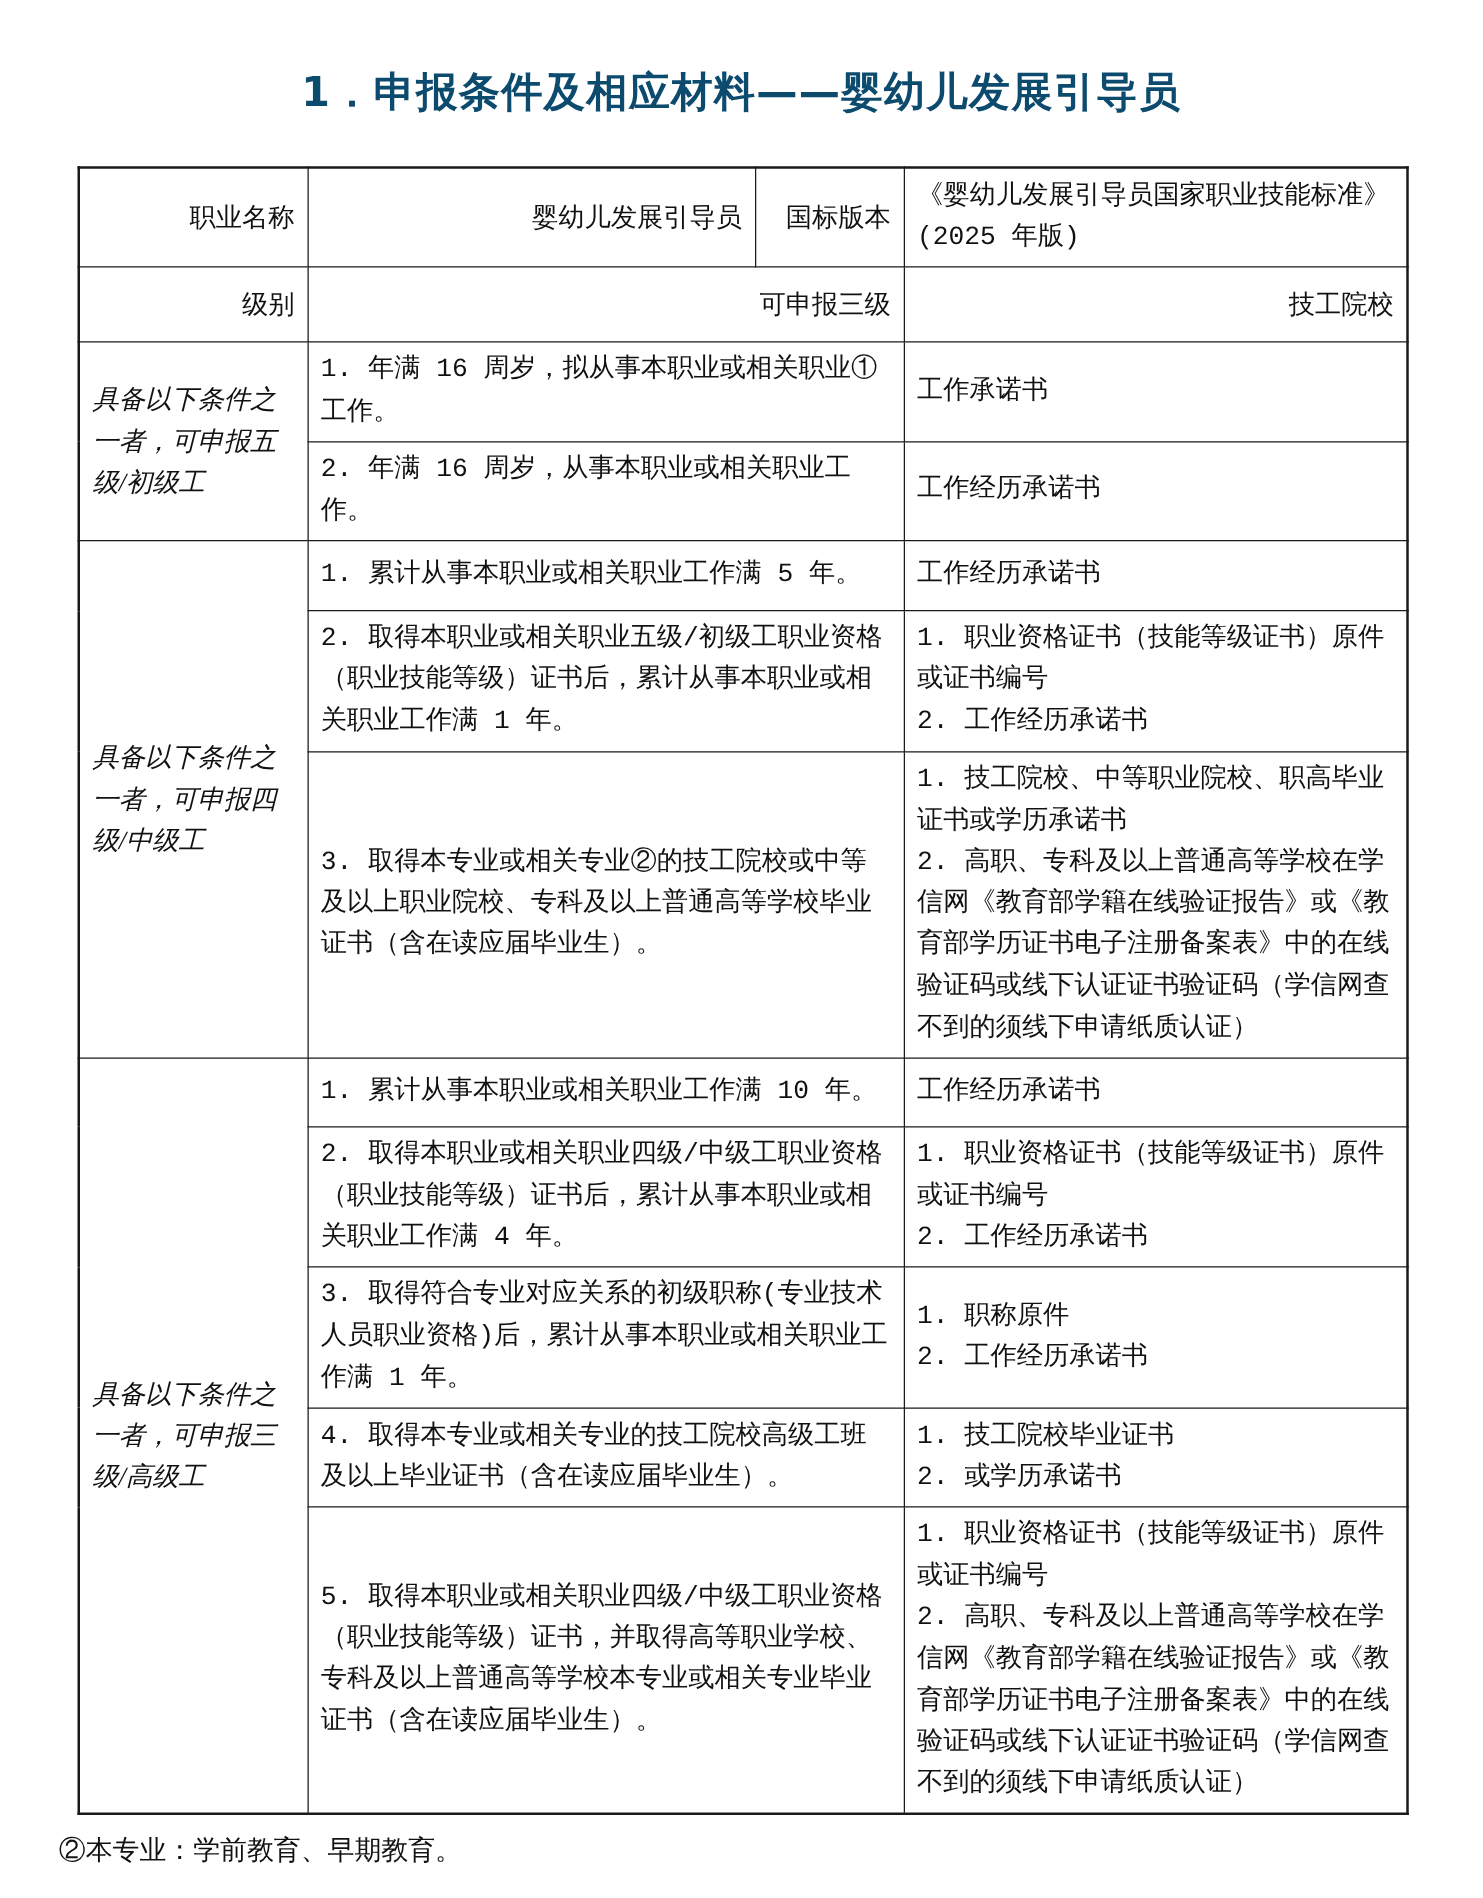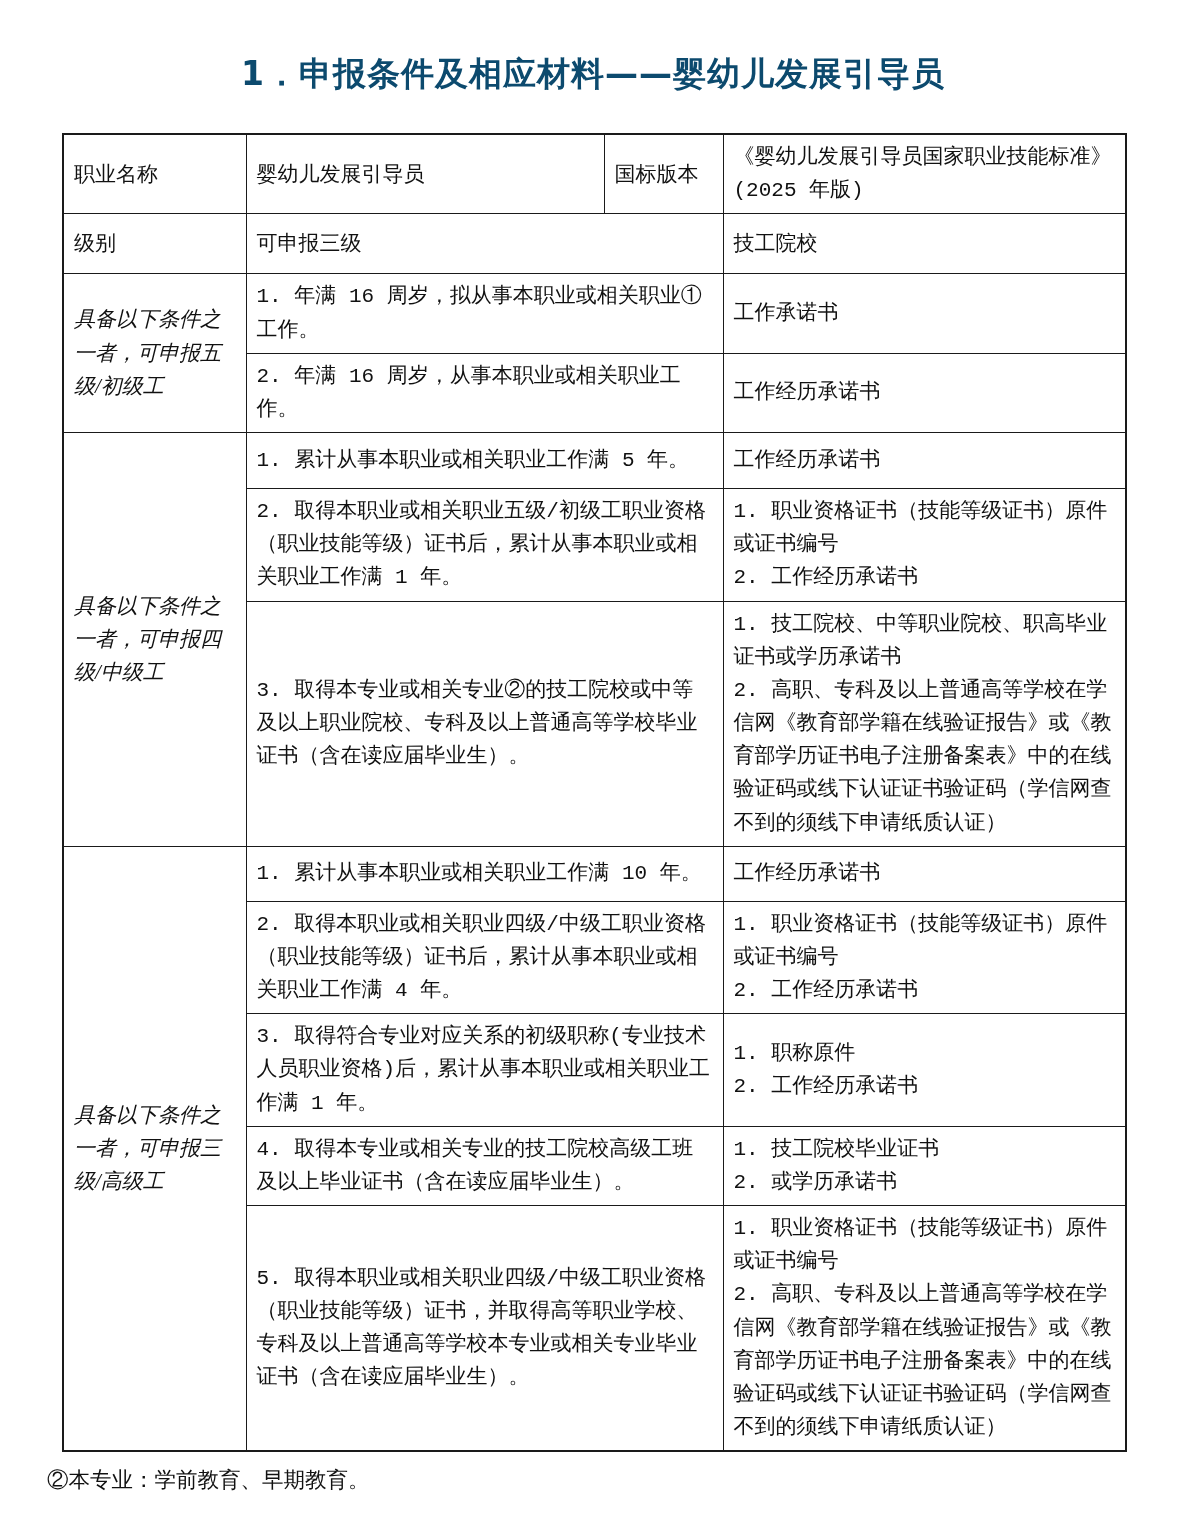--- a/index.html
+++ b/index.html
@@ -37,21 +37,21 @@
     border: 1.5px solid #1a1a1a;
     font-size: 21px;
     line-height: 1.58;
     font-weight: normal;
     padding: 6px 10px;
     vertical-align: middle;
     box-sizing: border-box;
     white-space: pre-line;
     color: #111111;
   }
-  .cell-center { text-align: left; }
+  .cell-center { text-align: right; }
   .cell-left { text-align: left; font-family: Liberation Mono, monospace; }
   .level-cell { text-align: left; padding-left: 9px; padding-right: 6px; font-style: italic; }
   .footnotes {
     width: 1106px;
     margin: 10px 0 0 47px;
     font-size: 21.5px;
     line-height: 1.72;
     color: #111111;
   }
   .footnotes p { margin: 0; text-align: justify; }

